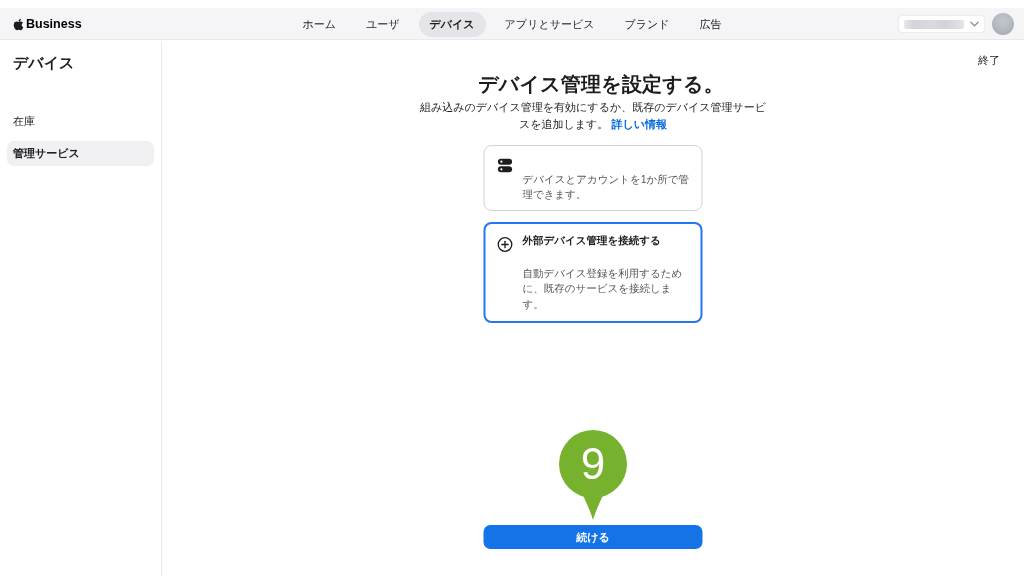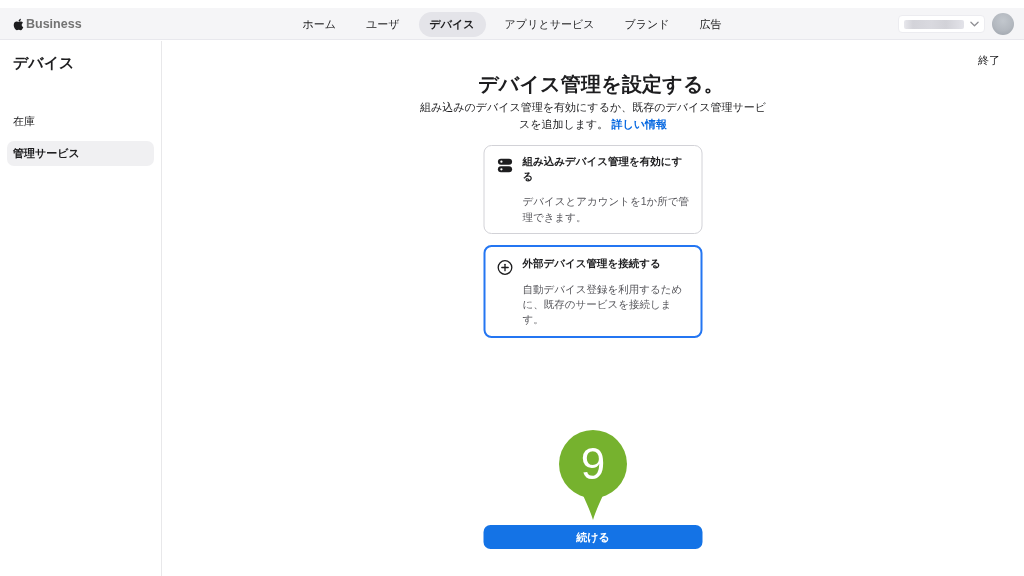--- a/index.html
+++ b/index.html
@@ -5,21 +5,21 @@
   * { margin:0; padding:0; box-sizing:border-box; }
   html,body { width:1024px; height:576px; }
   body { font-family:"Liberation Sans","DejaVu Sans",sans-serif; background:#fff; color:#1d1d1f; }
   .page { position:relative; width:1024px; height:576px; background:#fff; overflow:hidden; }
 
   
   .topbar { position:absolute; left:0; top:8px; width:1024px; height:32px;
             background:#f5f5f7; border-bottom:1px solid #e8e8ed;
             display:flex; align-items:center; }
   .logo { position:absolute; left:13px; top:0; height:32px; display:flex; align-items:center; gap:2px;
-          font-size:12.5px; font-weight:600; color:#737373; cursor:pointer; }
+          font-size:12.5px; font-weight:600; color:#000000; cursor:pointer; }
   .logo svg { display:block; }
   .mainnav { position:absolute; left:0; right:0; top:0; height:32px;
              display:flex; align-items:center; justify-content:center; gap:8px; }
   .navitem { font-size:11px; color:#1d1d1f; text-decoration:none; padding:5px 11px; border-radius:14px; cursor:pointer; white-space:nowrap; }
   .navitem.active { background:#e4e4e9; font-weight:600; }
   .topright { position:absolute; right:10px; top:0; height:32px; display:flex; align-items:center; gap:7px; }
   .org-dropdown { width:87px; height:18px; background:#fff; border:1px solid #ececf0; border-radius:4px;
                   display:flex; align-items:center; justify-content:space-between; padding:0 5px; cursor:pointer; }
   .redacted { display:block; width:60px; height:9px; border-radius:2px;
               background:linear-gradient(90deg,#e7e7ec 0%,#d3d3d9 15%,#d9d9df 45%,#d2d2d8 70%,#e3e3e9 100%); }
@@ -42,21 +42,21 @@
               text-align:center; font-size:11px; line-height:1.5; color:#1d1d1f; }
   .learn-more { color:#0668e1; text-decoration:none; font-weight:600; cursor:pointer; }
 
   .cards { position:absolute; top:104px; left:50%; transform:translateX(-50%); width:219px;
            display:flex; flex-direction:column; gap:11px; }
   .card { display:flex; align-items:flex-start; gap:9px; background:#fff;
           border:1px solid #d2d2d7; border-radius:8px; padding:8px 10px 8px 12px; cursor:pointer; min-height:41px; }
   .card.selected { border:2px solid #2476f2; padding:9px 9px 9px 11px; }
   .card .opt-icon { flex:0 0 auto; margin-top:3px; }
   .card-title { font-size:10.5px; font-weight:700; line-height:1.4; }
-  .card-desc { font-size:10.5px; color:#55555a; line-height:1.45; margin-top:11px; }
+  .card-desc { font-size:10.5px; color:#55555a; line-height:1.45; margin-top:18px; }
 
   
   .balloon { position:absolute; top:389px; left:50%; transform:translateX(-50%); width:68px; height:90px; pointer-events:none; }
   .balloon-circle { position:absolute; left:0; top:0; width:68px; height:68px; border-radius:50%;
                     background:#76b22e; display:flex; align-items:center; justify-content:center; }
   .balloon-circle span { color:#fff; font-size:44px; font-weight:400; line-height:1; }
   .balloon-tail { position:absolute; left:50%; transform:translateX(-50%); top:60px; }
 
   
   .continue { position:absolute; top:484px; left:50%; transform:translateX(-50%); width:219px; height:24px;
@@ -112,21 +112,20 @@
     <div class="cards">
 
       <div class="card">
         <svg class="opt-icon" width="17" height="17" viewBox="0 0 18 18">
           <rect x="1.5" y="1.8" width="15" height="6.4" rx="3.2" fill="#1d1d1f"></rect>
           <rect x="1.5" y="9.8" width="15" height="6.4" rx="3.2" fill="#1d1d1f"></rect>
           <circle cx="5.2" cy="5" r="1.2" fill="#fff"></circle>
           <circle cx="5.2" cy="13" r="1.2" fill="#fff"></circle>
         </svg>
         <div>
-          <div class="card-title">組み込みデバイス管理を有効にする</div>
           <div class="card-desc">デバイスとアカウントを1か所で管理できます。</div>
         </div>
       </div>
 
       <div class="card selected">
         <svg class="opt-icon" width="17" height="17" viewBox="0 0 18 18">
           <circle cx="9" cy="9" r="7.2" fill="none" stroke="#1d1d1f" stroke-width="1.4"></circle>
           <line x1="9" y1="5.6" x2="9" y2="12.4" stroke="#1d1d1f" stroke-width="1.4" stroke-linecap="round"></line>
           <line x1="5.6" y1="9" x2="12.4" y2="9" stroke="#1d1d1f" stroke-width="1.4" stroke-linecap="round"></line>
         </svg>

